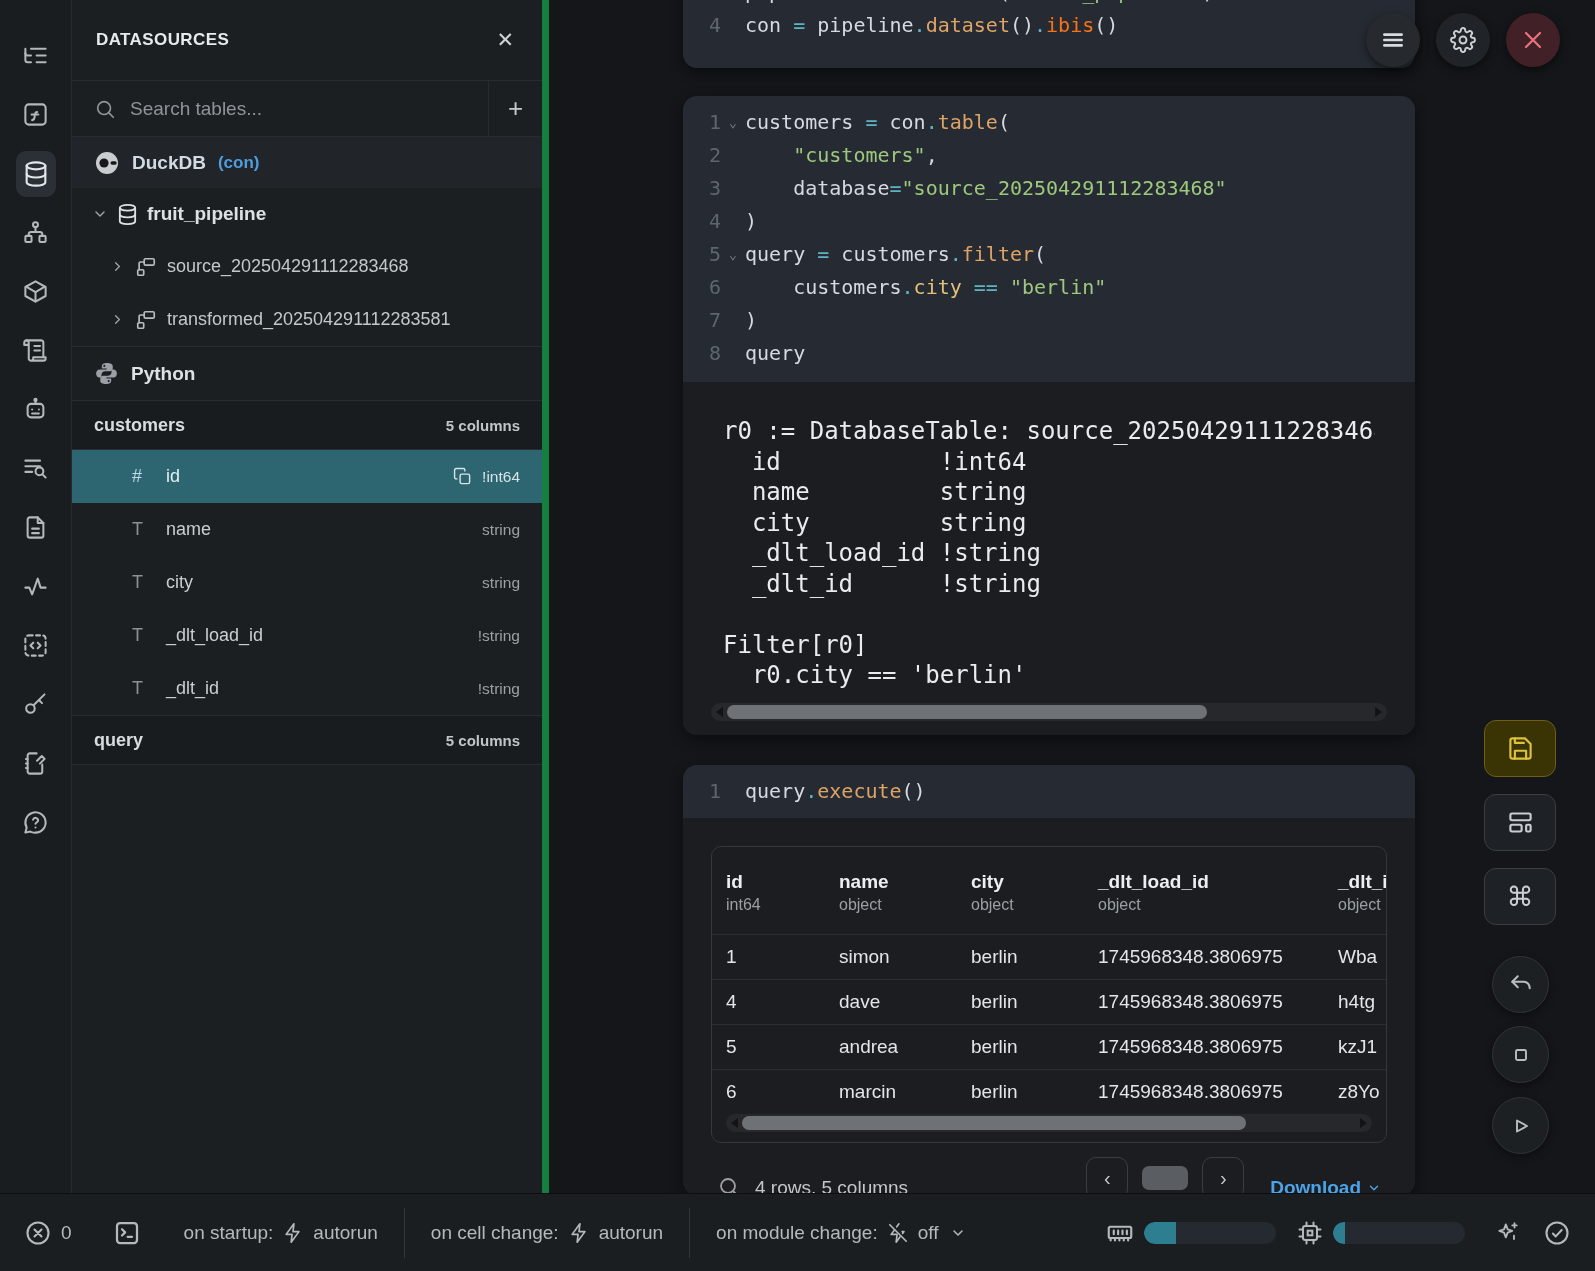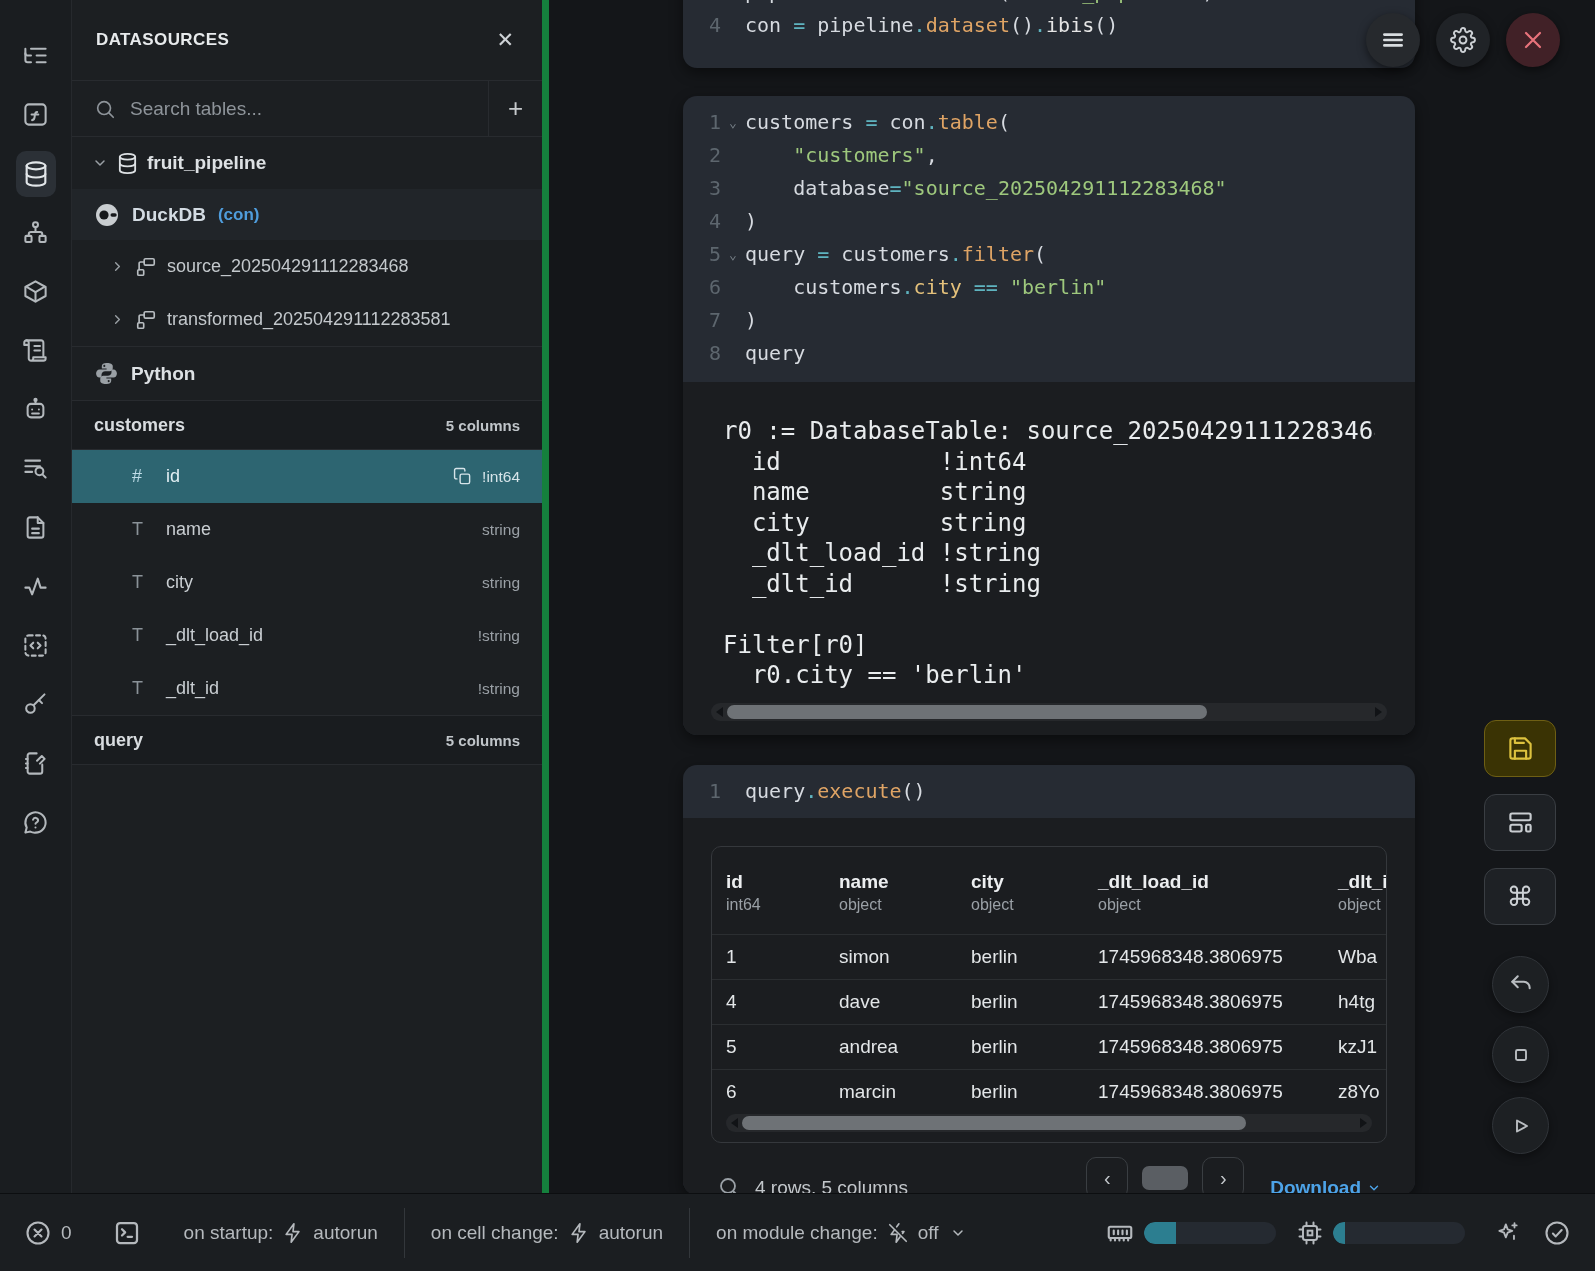--- a/index.html
+++ b/index.html
@@ -51,21 +51,21 @@
   .cell{position:absolute;width:732px;background:#262b33;border-radius:14px;
         box-shadow:0 5px 14px rgba(0,0,0,.45);overflow:hidden;}
   .cell-1{left:683px;top:-34px;height:102px;}
   .cell-2{left:683px;top:96px;}
   .cell-3{left:683px;top:765px;height:430px;}
   .code{padding:10px 0 12px;}
   .code-line{display:flex;height:33px;line-height:33px;font-family:"DejaVu Sans Mono",monospace;font-size:20px;}
   .ln{width:38px;text-align:right;color:#5d666e;flex:none;}
   .fold{width:24px;text-align:center;color:#79828a;font-size:13px;flex:none;}
   .src{white-space:pre;}
-  .tk-p{color:#d6dae0}.tk-op{color:#5fb4c0}.tk-fn{color:#dfa465}.tk-str{color:#9ec87d}.tk-attr{color:#e4c17b}.tk-ident{color:#e5e5e5}
+  .tk-p{color:#d6dae0}.tk-op{color:#5fb4c0}.tk-fn{color:#dfa465}.tk-str{color:#9ec87d}.tk-attr{color:#e4c17b}.tk-ident{color:#f97316}
   .output{background:#1b1d20;padding:22px 28px 14px;}
   .output pre{margin:12px;font-family:"DejaVu Sans Mono",monospace;font-size:24px;line-height:30.5px;color:#e9ecee;overflow:hidden;}
   .hscroll{position:relative;height:18px;background:#26282b;border-radius:9px;margin-top:10px;}
   .hthumb{position:absolute;top:2px;height:14px;border-radius:7px;background:#6e7276;}
   .harrow{position:absolute;top:4px;width:0;height:0;border-top:5px solid transparent;border-bottom:5px solid transparent;}
   .harrow.l{left:5px;border-right:7px solid #111316;}
   .harrow.r{right:5px;border-left:7px solid #111316;}
 
   
   .dftable{border:1px solid #35383c;border-radius:10px;background:#1b1d20;overflow:hidden;}
@@ -251,45 +251,45 @@
     <div class="sb-search">
       <span class="mag">
           <svg width="22" height="22" viewBox="0 0 24 24" fill="none" stroke="currentColor" stroke-width="1.8" stroke-linecap="round">
             <circle cx="11" cy="11" r="7"></circle>
             <path d="M16.5 16.5L21 21"></path>
           </svg>
         </span>
       <input type="text" placeholder="Search tables..." style="">
       <button class="sb-add">+</button>
     </div>
+    <div class="sb-row row-conn">
+      <span>
+          <svg width="26" height="26" viewBox="0 0 26 26">
+            <circle cx="13" cy="13" r="11" fill="#c9cdd0"></circle>
+            <circle cx="10" cy="13" r="4.6" fill="#16181b"></circle>
+            <rect x="16.5" y="11.3" width="6.2" height="3.4" rx="1.7" fill="#16181b"></rect>
+          </svg>
+        </span>
+      <span class="conn-name">DuckDB</span>
+      <span class="conn-badge">(con)</span>
+    </div>
     <div class="sb-row row-db">
       <span class="chev">
           <svg width="16" height="16" viewBox="0 0 24 24" fill="none" stroke="currentColor" stroke-width="2.2" stroke-linecap="round" stroke-linejoin="round">
             <path d="M6 9l6 6 6-6"></path>
           </svg>
         </span>
       <span>
           <svg width="23" height="23" viewBox="0 0 24 24" fill="none" stroke="#dde1e4" stroke-width="1.9" stroke-linecap="round">
             <ellipse cx="12" cy="5" rx="8" ry="3"></ellipse>
             <path d="M4 5v14c0 1.66 3.58 3 8 3s8-1.34 8-3V5"></path>
             <path d="M4 12c0 1.66 3.58 3 8 3s8-1.34 8-3"></path>
           </svg>
         </span>
       <span class="db-name">fruit_pipeline</span>
-    </div>
-    <div class="sb-row row-conn">
-      <span>
-          <svg width="26" height="26" viewBox="0 0 26 26">
-            <circle cx="13" cy="13" r="11" fill="#c9cdd0"></circle>
-            <circle cx="10" cy="13" r="4.6" fill="#16181b"></circle>
-            <rect x="16.5" y="11.3" width="6.2" height="3.4" rx="1.7" fill="#16181b"></rect>
-          </svg>
-        </span>
-      <span class="conn-name">DuckDB</span>
-      <span class="conn-badge">(con)</span>
     </div>
     <div id="schema-rows">
         <div class="sb-row row-schema">
           <span class="chev">
             <svg width="15" height="15" viewBox="0 0 24 24" fill="none" stroke="#9aa0a5" stroke-width="2.2" stroke-linecap="round" stroke-linejoin="round">
               <path d="M9 6l6 6-6 6"></path>
             </svg>
           </span>
           <span>
             <svg width="22" height="22" viewBox="0 0 24 24" fill="none" stroke="#b8bdc1" stroke-width="1.8" stroke-linecap="round" stroke-linejoin="round">

